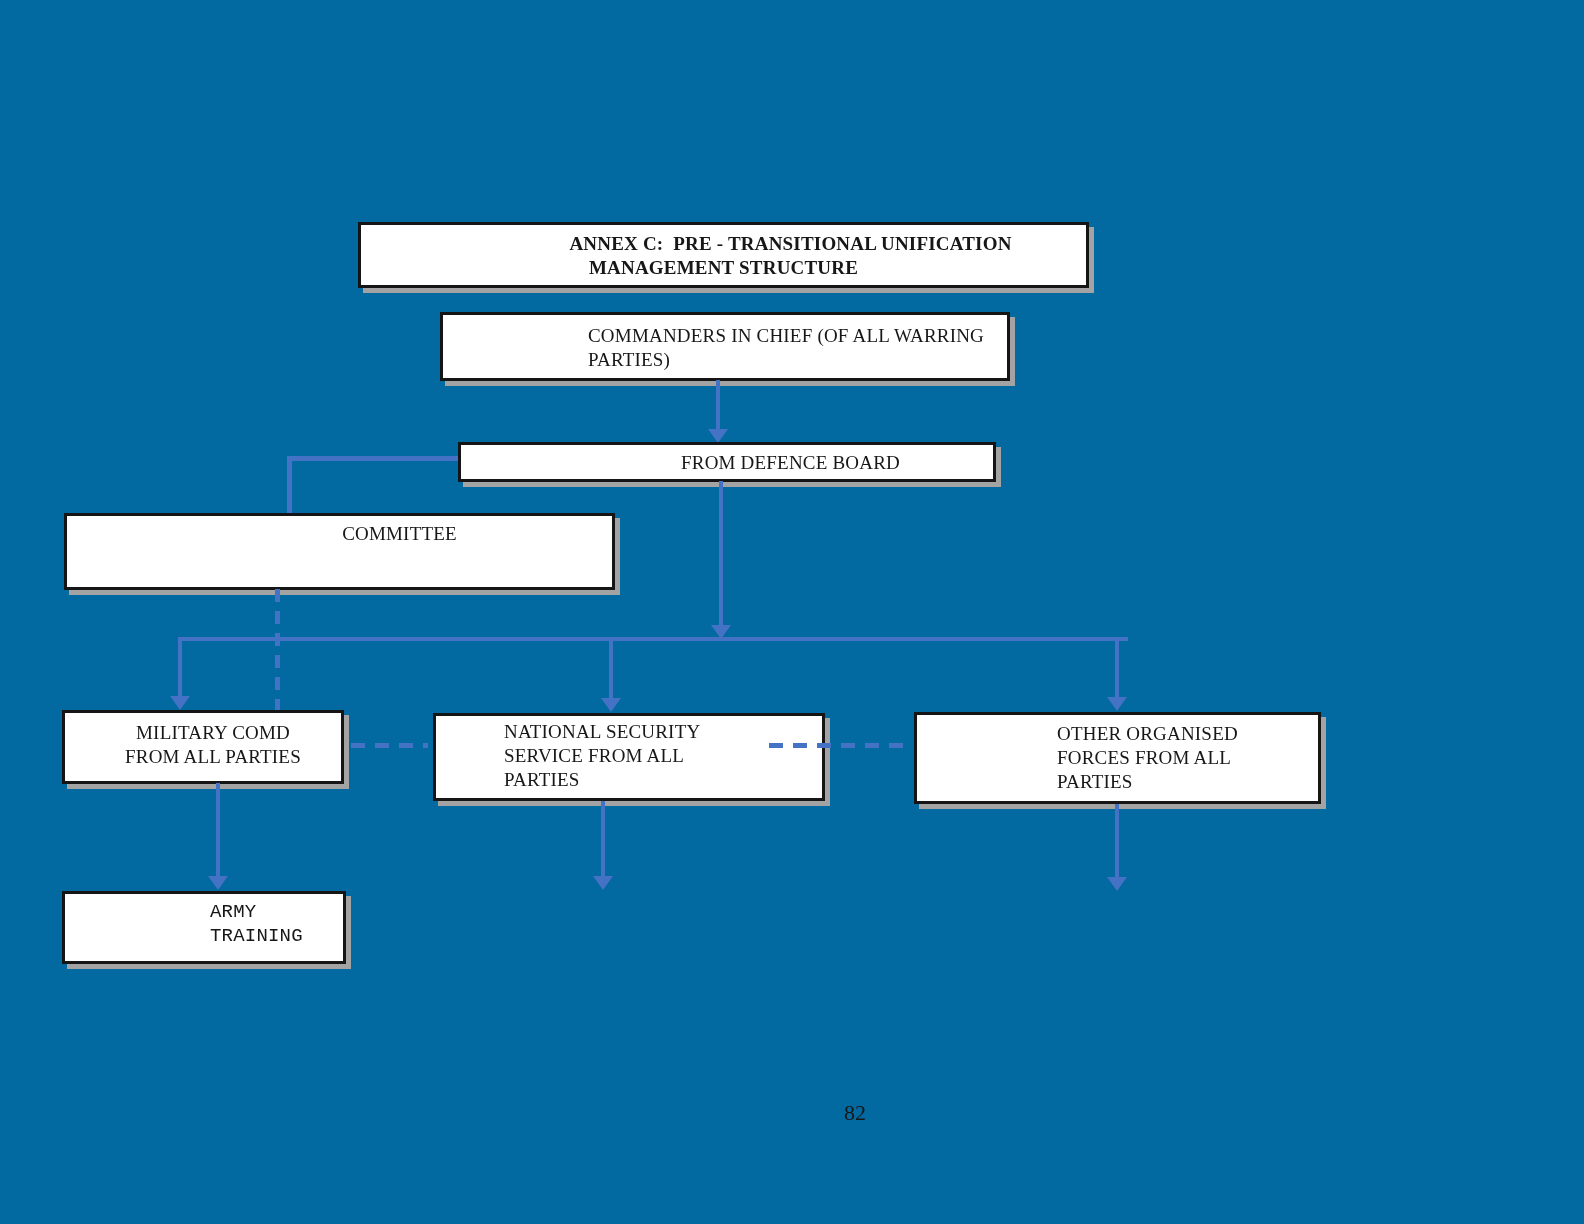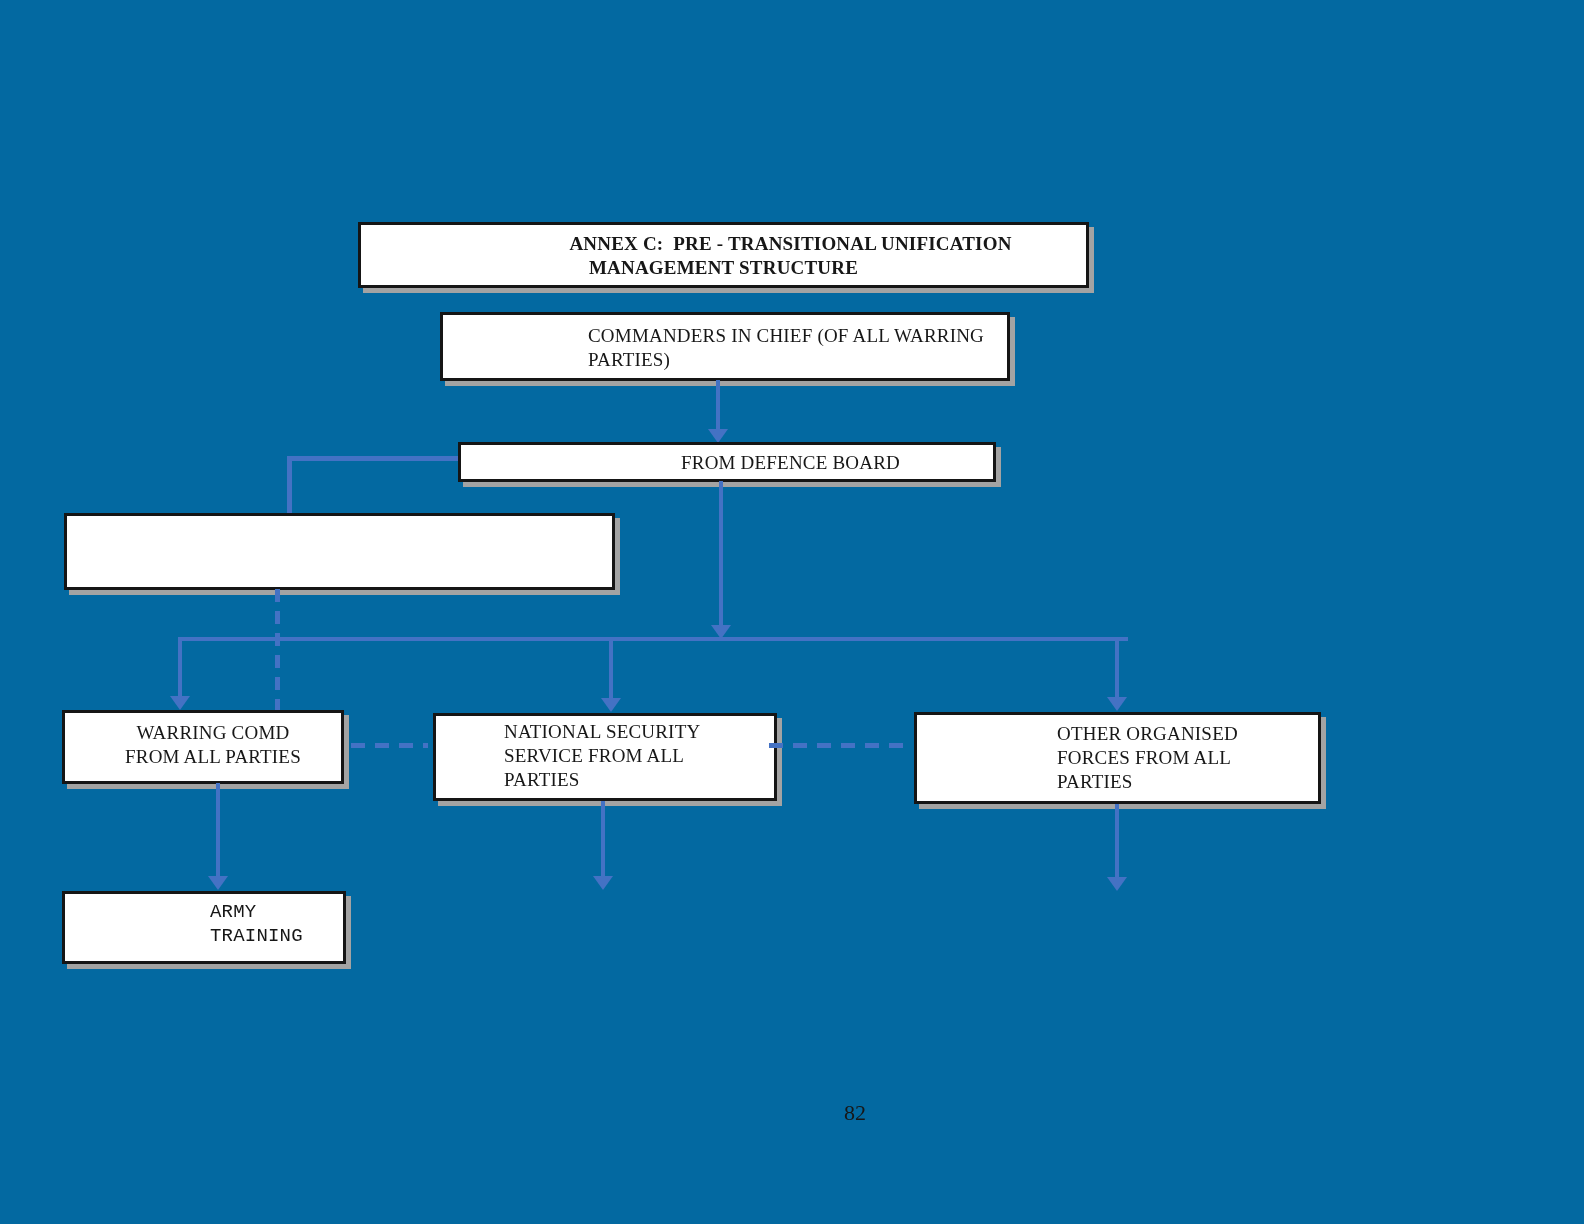--- a/index.html
+++ b/index.html
@@ -57,44 +57,45 @@
   <div class="arrow-down" style="left:708px;top:429px;"></div>
 
   <div class="box" style="left:458px;top:442px;width:538px;height:40px;padding:6px 0 0 220px;">
     <span class="ln">FROM DEFENCE BOARD</span>
   </div>
 
   <div class="hline" style="left:287px;top:456px;width:171px;height:5px;"></div>
   <div class="vline" style="left:287px;top:456px;width:5px;height:58px;"></div>
 
   <div class="box center" style="left:64px;top:513px;width:551px;height:77px;padding:6px 0 0 120px;">
+    <span class="ln">COMMITTEE</span>
   </div>
 
   <div class="vdash" style="left:275px;top:589px;width:5px;height:121px;"></div>
 
   <div class="vline" style="left:719px;top:481px;width:4px;height:146px;"></div>
   <div class="arrow-down" style="left:711px;top:625px;"></div>
 
   <div class="hline" style="left:178px;top:637px;width:950px;height:4px;"></div>
 
   <div class="vline" style="left:178px;top:637px;width:4px;height:60px;"></div>
   <div class="arrow-down" style="left:170px;top:696px;"></div>
 
   <div class="vline" style="left:609px;top:639px;width:4px;height:60px;"></div>
   <div class="arrow-down" style="left:601px;top:698px;"></div>
 
   <div class="vline" style="left:1115px;top:639px;width:4px;height:59px;"></div>
   <div class="arrow-down" style="left:1107px;top:697px;"></div>
 
   <div class="box center" style="left:62px;top:710px;width:282px;height:74px;padding:8px 0 0 20px;">
-    <span class="ln">WARRING COMD</span>
+    <span class="ln">MILITARY COMD</span>
     <span class="ln">FROM ALL PARTIES</span>
   </div>
 
-  <div class="box" style="left:433px;top:713px;width:344px;height:88px;padding:4px 0 0 68px;">
+  <div class="box" style="left:433px;top:713px;width:392px;height:88px;padding:4px 0 0 68px;">
     <span class="ln">NATIONAL SECURITY</span>
     <span class="ln">SERVICE FROM ALL</span>
     <span class="ln">PARTIES</span>
   </div>
 
   <div class="box" style="left:914px;top:712px;width:407px;height:92px;padding:7px 0 0 140px;">
     <span class="ln">OTHER ORGANISED</span>
     <span class="ln">FORCES FROM ALL</span>
     <span class="ln">PARTIES</span>
   </div>

